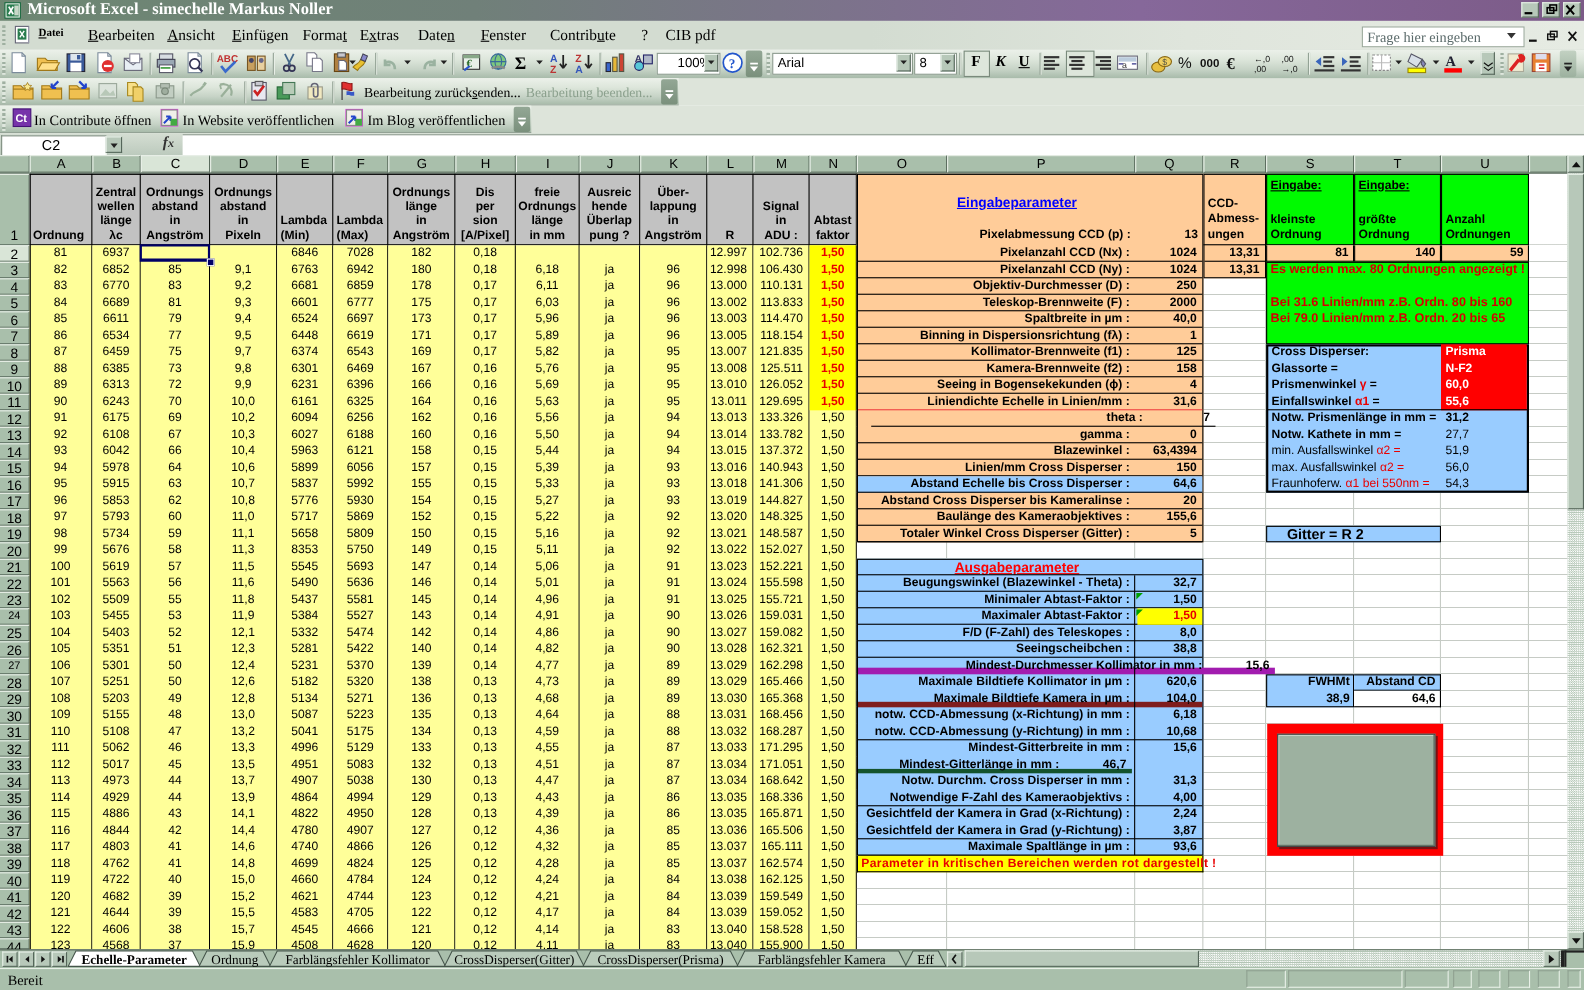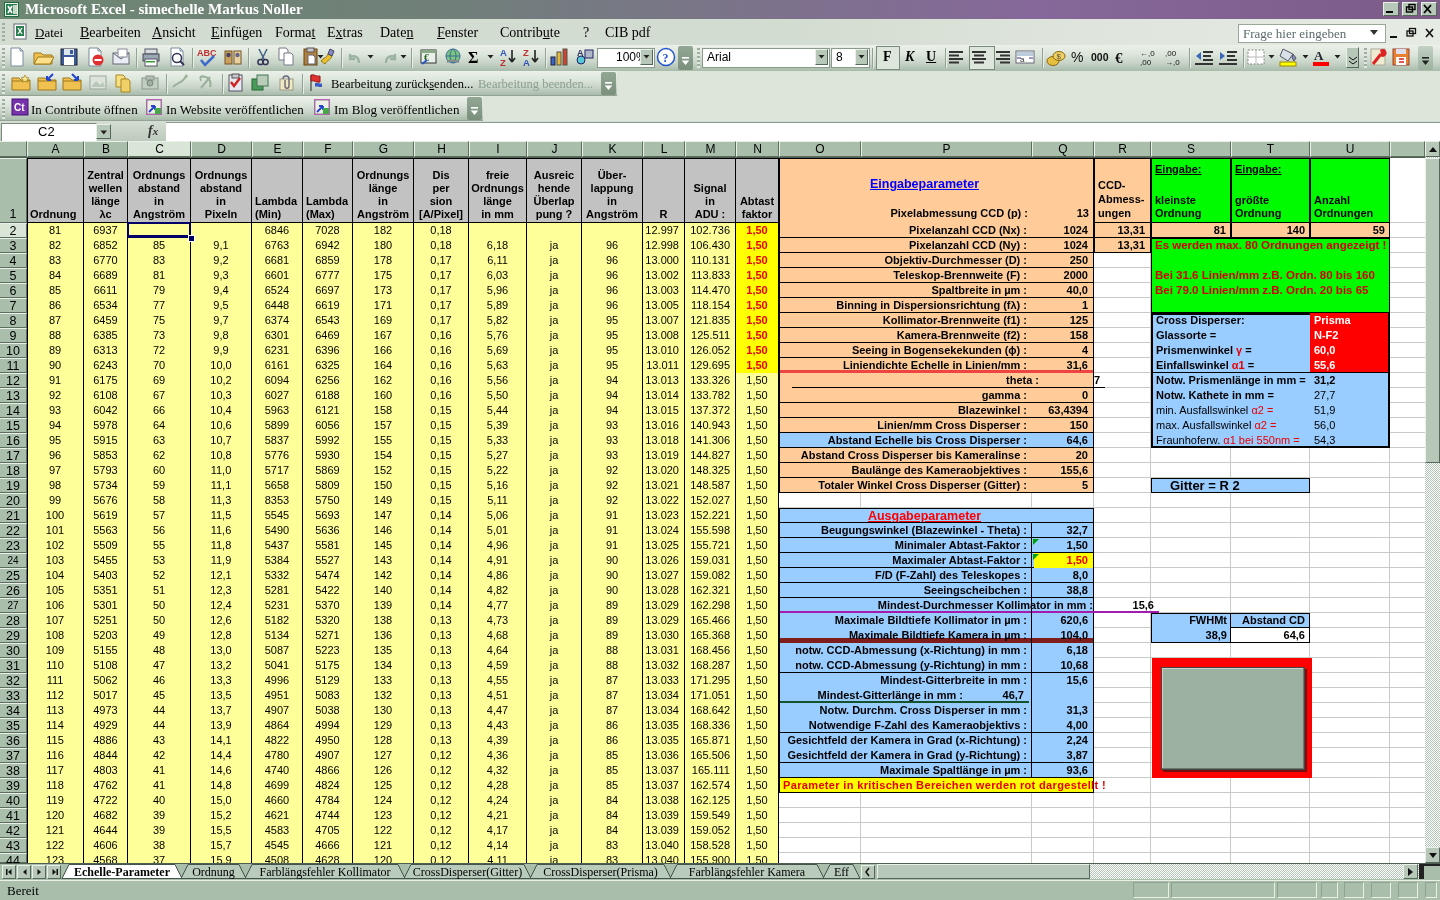--- a/index.html
+++ b/index.html
@@ -38,21 +38,21 @@
       <path d="M41 3 L48 11 M48 3 L41 11" stroke="#000" stroke-width="1.8"></path>
     </svg>
 <div class="ab" style="left:0;top:19px;width:1440px;height:26px;background:linear-gradient(90deg,#d3dcd1 0%,#d3dcd1 55%,#dfe5dc 75%,#e6ebe3 100%);border-bottom:1px solid #b8c4b6;"></div>
 <div class="ab" style="left:2px;top:23px;width:3px;height:18px;background:repeating-linear-gradient(180deg,#9fb0a1 0 2px,transparent 2px 4px);"></div>
 <svg class="ab" style="left:12px;top:23px" width="18" height="18">
       <rect x="2" y="1" width="12" height="15" fill="#fff" stroke="#667"></rect>
       <rect x="4" y="3" width="8" height="10" fill="#2a7d4f"></rect>
       <path d="M6 5 L10 11 M10 5 L6 11" stroke="#fff" stroke-width="1.3"></path>
       <path d="M14 1 L14 16" stroke="#99a"></path>
     </svg>
-<div class="ab ser" style="left:35px;top:25px;font-size:13px;color:#000;"><u>D</u>atei</div>
+<div class="ab ser" style="left:35px;top:25px;font-size:10px;color:#000;font-weight:bold;"><u>D</u>atei</div>
 <div class="ab ser" style="left:80px;top:25px;font-size:14px;color:#000;"><u>B</u>earbeiten</div>
 <div class="ab ser" style="left:152px;top:25px;font-size:14px;color:#000;"><u>A</u>nsicht</div>
 <div class="ab ser" style="left:211px;top:25px;font-size:14px;color:#000;"><u>E</u>infügen</div>
 <div class="ab ser" style="left:275px;top:25px;font-size:14px;color:#000;">Forma<u>t</u></div>
 <div class="ab ser" style="left:327px;top:25px;font-size:14px;color:#000;">E<u>x</u>tras</div>
 <div class="ab ser" style="left:380px;top:25px;font-size:14px;color:#000;">Date<u>n</u></div>
 <div class="ab ser" style="left:437px;top:25px;font-size:14px;color:#000;"><u>F</u>enster</div>
 <div class="ab ser" style="left:500px;top:25px;font-size:14px;color:#000;">Contrib<u>u</u>te</div>
 <div class="ab ser" style="left:583px;top:25px;font-size:14px;color:#000;">?</div>
 <div class="ab ser" style="left:605px;top:25px;font-size:14px;color:#000;">CIB pdf</div>
@@ -1226,21 +1226,21 @@
       <span class="vl">125</span>
     </div>
 <div class="erow" style="left:780px;top:328px;width:313px;height:15px;border-bottom:1px solid #000;">
       <span class="lb">Kamera-Brennweite (f2) :</span>
       <span class="vl">158</span>
     </div>
 <div class="erow" style="left:780px;top:343px;width:313px;height:15px;border-bottom:1px solid #000;">
       <span class="lb">Seeing in Bogensekekunden (ϕ) :</span>
       <span class="vl">4</span>
     </div>
-<div class="erow" style="left:780px;top:358px;width:313px;height:15px;border-bottom:3px solid #ef4444;">
+<div class="erow" style="left:780px;top:358px;width:313px;height:15px;border-bottom:1px solid #ef4444;">
       <span class="lb">Liniendichte Echelle in Linien/mm :</span>
       <span class="vl">31,6</span>
     </div>
 <div class="erow" style="left:780px;top:373px;width:313px;height:15px;border-bottom:1px solid #000;margin-left:12px;">
       <span class="lb">theta :</span>
       <span class="vl">7</span>
     </div>
 <div class="erow" style="left:780px;top:388px;width:313px;height:15px;border-bottom:1px solid #000;">
       <span class="lb">gamma :</span>
       <span class="vl">0</span>
@@ -1286,21 +1286,21 @@
       <span class="vl" style="color:#e80000;">1,50</span>
     </div>
 <div class="erow" style="left:780px;top:568px;width:313px;height:15px;border-bottom:1px solid #000;">
       <span class="lb">F/D (F-Zahl) des Teleskopes :</span>
       <span class="vl" style="">8,0</span>
     </div>
 <div class="erow" style="left:780px;top:583px;width:313px;height:15px;border-bottom:1px solid #000;">
       <span class="lb">Seeingscheibchen :</span>
       <span class="vl" style="">38,8</span>
     </div>
-<div class="erow" style="left:780px;top:598px;width:379px;height:15px;border-bottom:2px solid #a21caf;">
+<div class="erow" style="left:780px;top:598px;width:379px;height:15px;border-bottom:6px solid #a21caf;">
       <span class="lb">Mindest-Durchmesser Kollimator in mm :</span>
       <span class="vl" style="">15,6</span>
     </div>
 <div class="erow" style="left:780px;top:613px;width:313px;height:15px;">
       <span class="lb">Maximale Bildtiefe Kollimator in µm :</span>
       <span class="vl" style="">620,6</span>
     </div>
 <div class="erow" style="left:780px;top:628px;width:313px;height:15px;border-bottom:5px solid #7f1d1d;">
       <span class="lb">Maximale Bildtiefe Kamera in µm :</span>
       <span class="vl" style="">104,0</span>
@@ -1310,21 +1310,21 @@
       <span class="vl" style="">6,18</span>
     </div>
 <div class="erow" style="left:780px;top:658px;width:313px;height:15px;border-bottom:1px solid #000;">
       <span class="lb">notw. CCD-Abmessung (y-Richtung) in mm :</span>
       <span class="vl" style="">10,68</span>
     </div>
 <div class="erow" style="left:780px;top:673px;width:313px;height:15px;">
       <span class="lb">Mindest-Gitterbreite in mm :</span>
       <span class="vl" style="">15,6</span>
     </div>
-<div class="erow" style="left:780px;top:688px;width:249px;height:15px;border-bottom:2px solid #14532d;">
+<div class="erow" style="left:780px;top:688px;width:249px;height:15px;border-bottom:4px solid #14532d;">
       <span class="lb">Mindest-Gitterlänge in mm :</span>
       <span class="vl" style="">46,7</span>
     </div>
 <div class="erow" style="left:780px;top:703px;width:313px;height:15px;">
       <span class="lb">Notw. Durchm. Cross Disperser in mm :</span>
       <span class="vl" style="">31,3</span>
     </div>
 <div class="erow" style="left:780px;top:718px;width:313px;height:15px;border-bottom:1px solid #000;">
       <span class="lb">Notwendige F-Zahl des Kameraobjektivs :</span>
       <span class="vl" style="">4,00</span>

